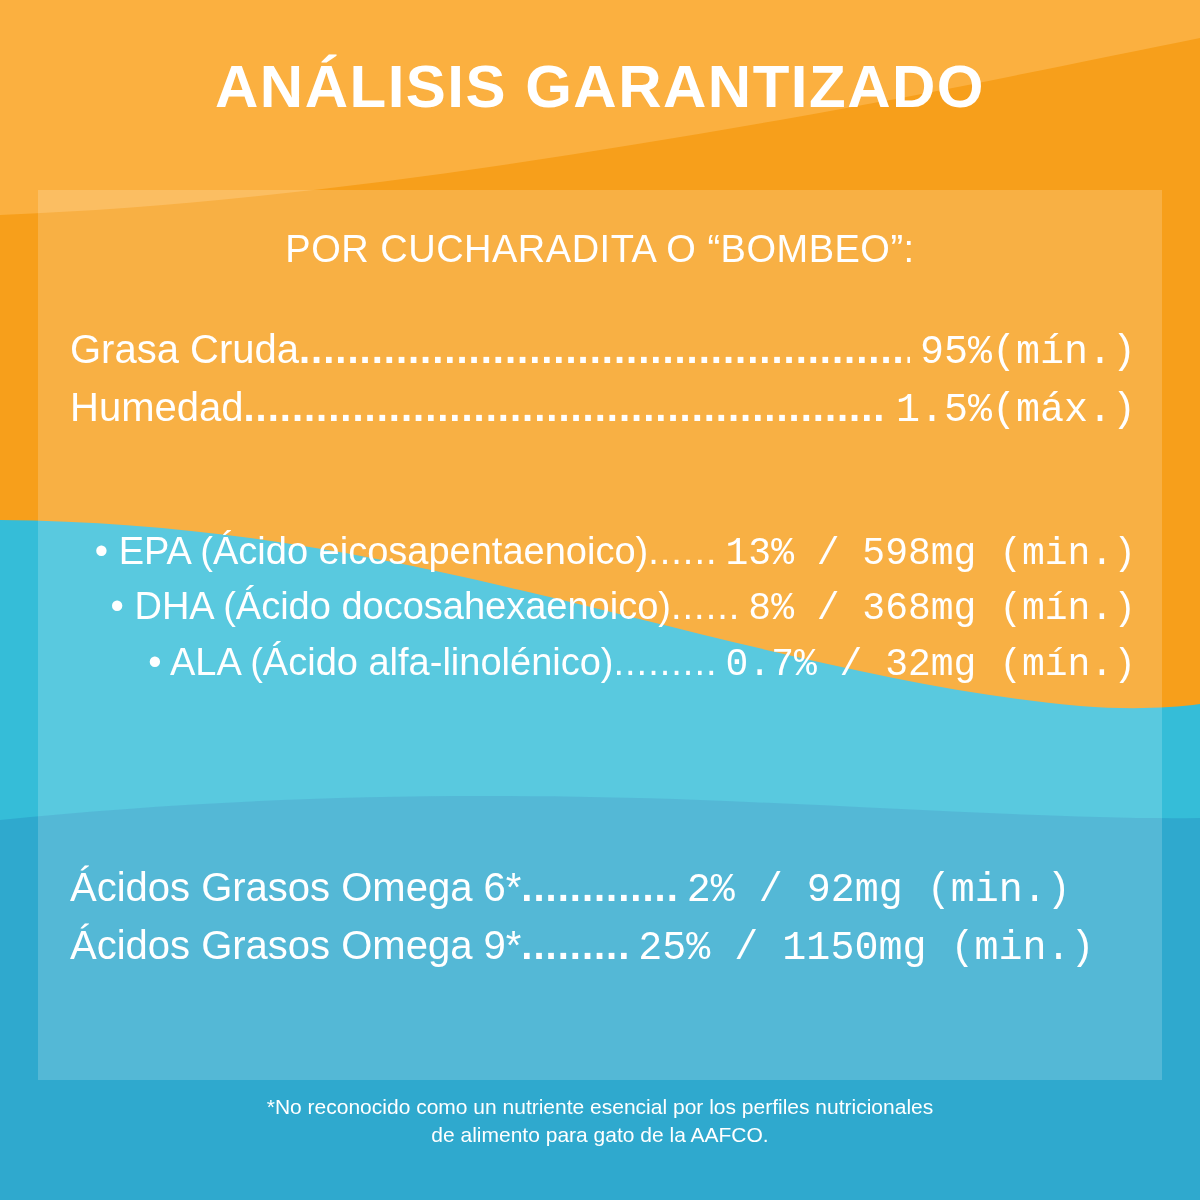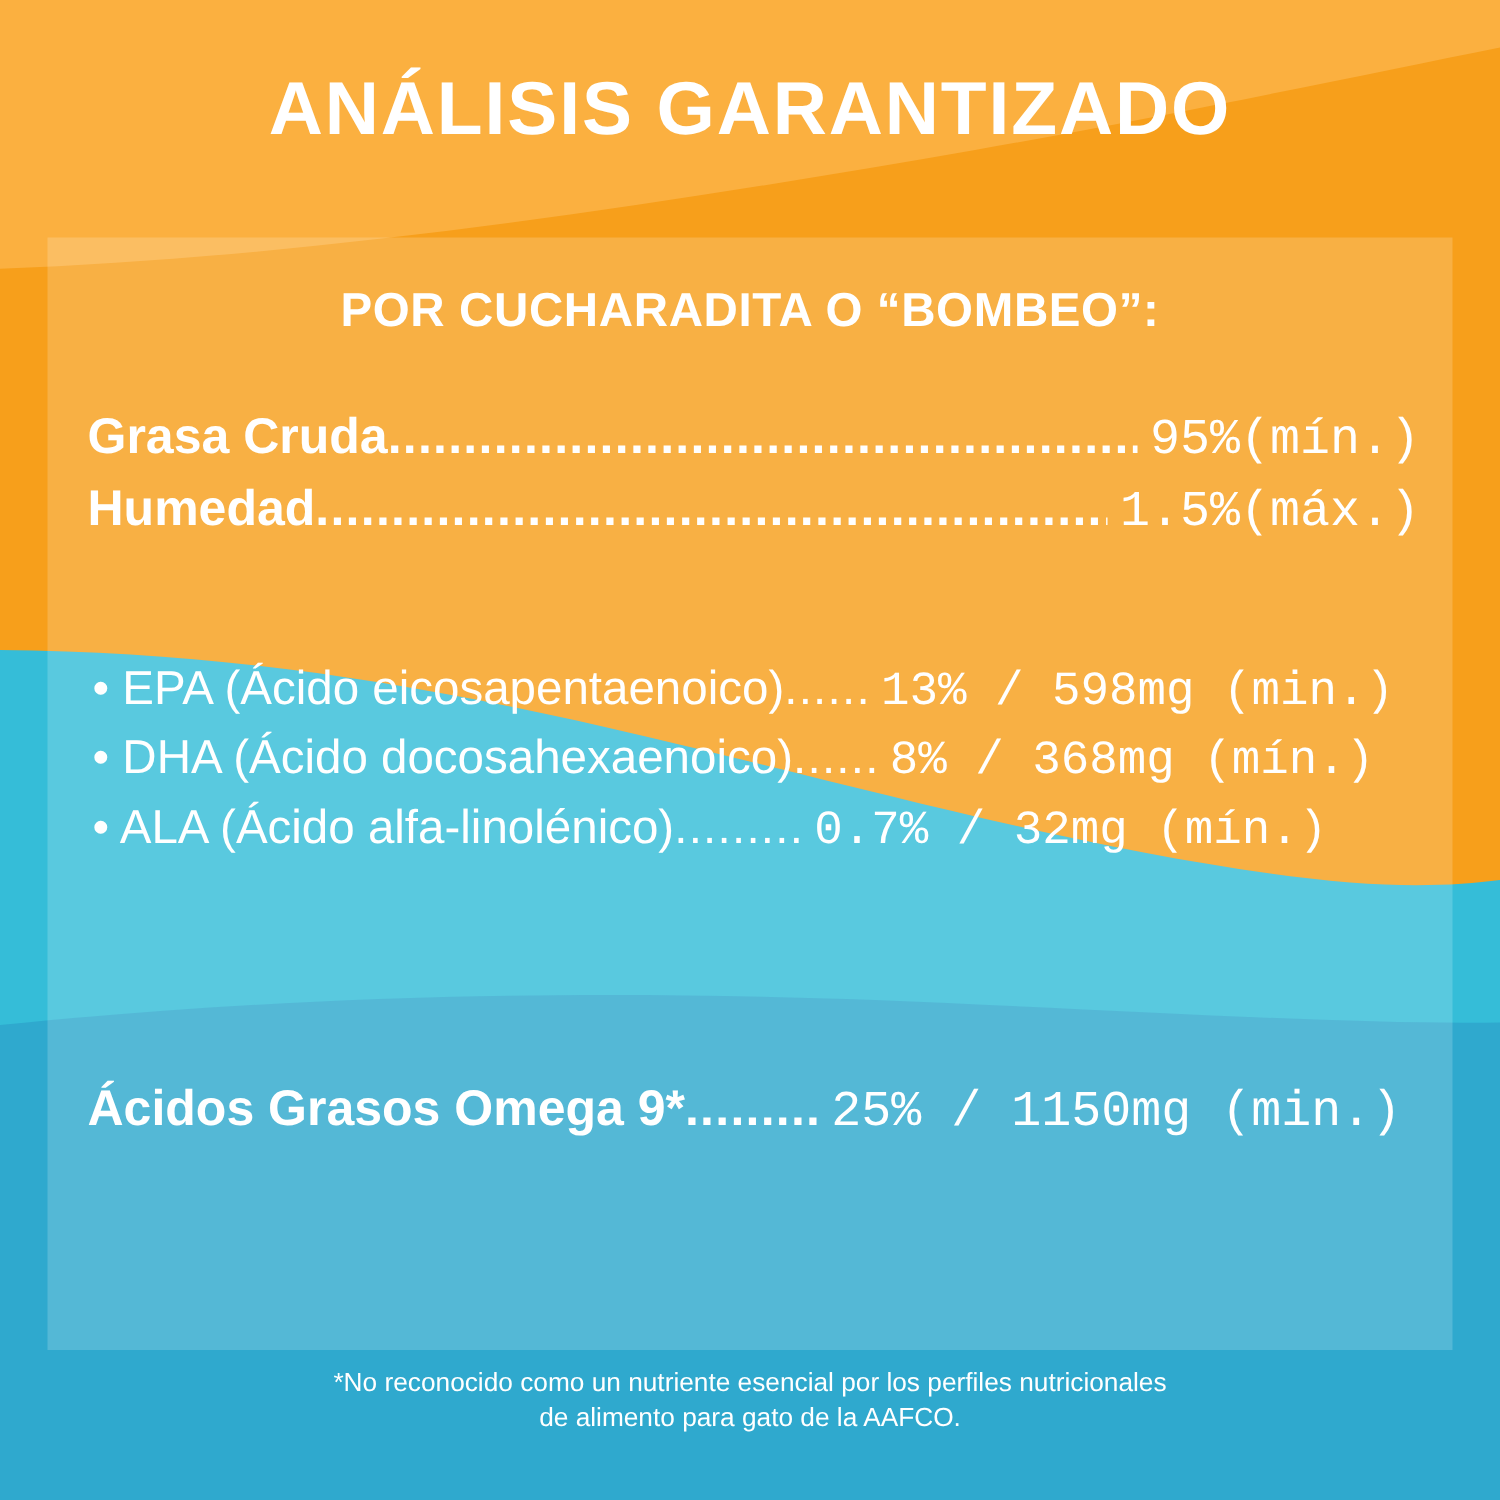--- a/index.html
+++ b/index.html
@@ -53,21 +53,21 @@
   }
 
   #subtitle {
     position: absolute;
     top: 228px;
     left: 0;
     width: 1200px;
     text-align: center;
     color: #ffffff;
     font-size: 38px;
-    font-weight: bold;
+    font-weight: normal;
     letter-spacing: 0.5px;
   }
 
   .rows {
     position: absolute;
     left: 70px;
     width: 1066px;
     color: #ffffff;
   }
 
@@ -77,25 +77,26 @@
 
   .row {
     display: flex;
     align-items: baseline;
     white-space: nowrap;
     font-size: 40px;
     line-height: 1.38;
   }
 
   .row .label {
-    font-weight: bold;
+    font-weight: normal;
   }
   .row.sub {
     font-size: 38px;
     padding-left: 4px;
+    justify-content: flex-end;
   }
   .row.sub .label {
     font-weight: normal;
   }
 
   .row .dots {
     flex: 0 1 auto;
     overflow: hidden;
     letter-spacing: 1px;
     font-weight: bold;
@@ -173,20 +174,25 @@
     </div>
     <div class="row sub">
       <span class="label">• ALA (Ácido alfa-linolénico)</span>
       <span class="dots"> .........</span>
       <span class="value">0.7% / 32mg (mín.)</span>
     </div>
   </div>
 
   <div class="rows" id="group-omega69">
     <div class="row">
+      <span class="label">Ácidos Grasos Omega 6*</span>
+      <span class="dots">.............</span>
+      <span class="value">2% / 92mg (min.)</span>
+    </div>
+    <div class="row">
       <span class="label">Ácidos Grasos Omega 9*</span>
       <span class="dots">.........</span>
       <span class="value">25% / 1150mg (min.)</span>
     </div>
   </div>
 
   <div id="footnote">
     <div>*No reconocido como un nutriente esencial por los perfiles nutricionales</div>
     <div>de alimento para gato de la AAFCO.</div>
   </div>

